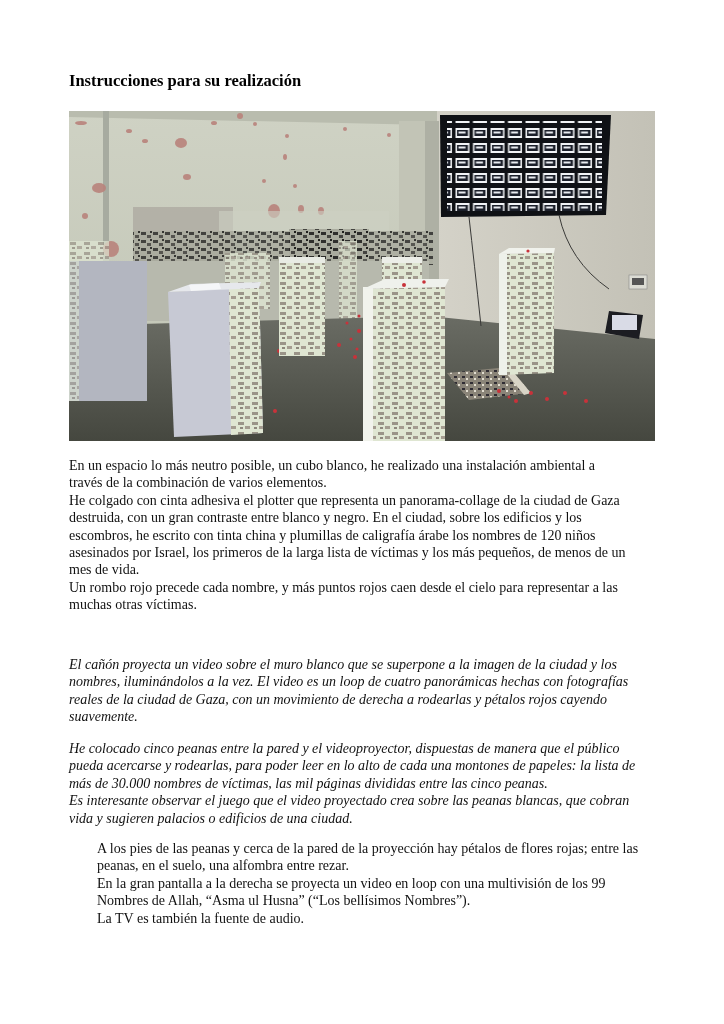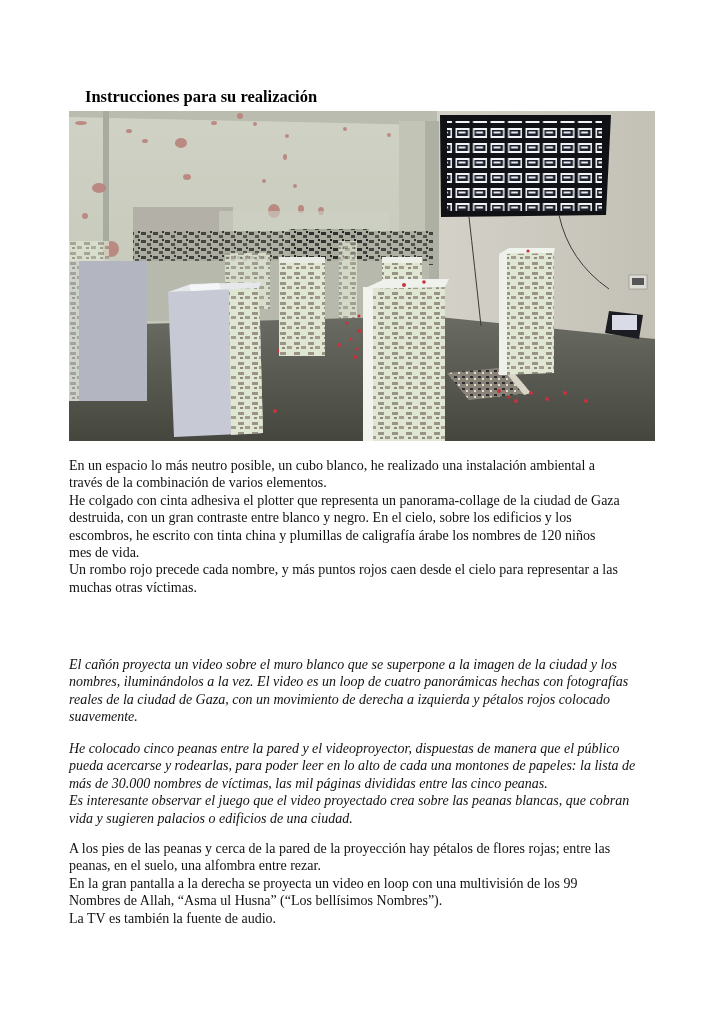--- a/index.html
+++ b/index.html
@@ -17,21 +17,21 @@
     }
     .page {
       position: absolute;
       left: 0; top: 0;
       width: 724px; height: 1024px;
     }
     .title {
       position: absolute;
       left: 69px;
       top: 71px;
-      margin: 16px;
+      margin: 0;
       font-size: 16.5px;
       font-weight: bold;
       letter-spacing: 0;
       color: #000;
     }
     
     .photo {
       position: absolute;
       left: 69px;
       top: 111px;
@@ -48,21 +48,21 @@
       width: 600px;
       margin: 0;
       font-size: 14px;
       line-height: 17.4px;
       color: #111;
     }
     .para span.line { display: block; white-space: nowrap; }
     #p1 { top: 457px; }
     #p2 { top: 656px; font-style: italic; }
     #p3 { top: 740px; font-style: italic; }
-    #p4 { top: 840px; }
+    #p4 { top: 840px; margin-left: 28px; }
   </style>
 </head>
 <body>
 
 <div class="page">
 
   <h1 class="title">Instrucciones para su realización</h1>
 
   <div class="photo">
     <svg width="586" height="330" viewBox="0 0 586 330" xmlns="http://www.w3.org/2000/svg">
@@ -211,31 +211,32 @@
       <rect x="430" y="143" width="8" height="121" fill="#eef1ea"></rect>
       <polygon points="430,143 440,137 486,137 485,142" fill="#f0f2ec"></polygon>
       <circle cx="459" cy="140" r="1.6" fill="#c8323a"></circle>
     </svg>
   </div>
 
   <p class="para" id="p1">
     <span class="line">En un espacio lo más neutro posible, un cubo blanco, he realizado una instalación ambiental a</span>
     <span class="line">través de la combinación de varios elementos.</span>
     <span class="line">He colgado con cinta adhesiva el plotter que representa un panorama-collage de la ciudad de Gaza</span>
-    <span class="line">destruida, con un gran contraste entre blanco y negro. En el cielo, sobre los edificios y los</span>
+    <span class="line">destruida, con un gran contraste entre blanco y negro. En el ciudad, sobre los edificios y los</span>
     <span class="line">escombros, he escrito con tinta china y plumillas de caligrafía árabe los nombres de 120 niños</span>
+    <span class="line">asesinados por Israel, los primeros de la larga lista de víctimas y los más pequeños, de menos de un</span>
     <span class="line">mes de vida.</span>
     <span class="line">Un rombo rojo precede cada nombre, y más puntos rojos caen desde el cielo para representar a las</span>
     <span class="line">muchas otras víctimas.</span>
   </p>
 
   <p class="para" id="p2">
     <span class="line">El cañón proyecta un video sobre el muro blanco que se superpone a la imagen de la ciudad y los</span>
     <span class="line">nombres, iluminándolos a la vez. El video es un loop de cuatro panorámicas hechas con fotografías</span>
-    <span class="line">reales de la ciudad de Gaza, con un movimiento de derecha a izquierda y pétalos rojos colocado</span>
+    <span class="line">reales de la ciudad de Gaza, con un movimiento de derecha a rodearlas y pétalos rojos cayendo</span>
     <span class="line">suavemente.</span>
   </p>
 
   <p class="para" id="p3">
     <span class="line">He colocado cinco peanas entre la pared y el videoproyector, dispuestas de manera que el público</span>
     <span class="line">pueda acercarse y rodearlas, para poder leer en lo alto de cada una montones de papeles: la lista de</span>
     <span class="line">más de 30.000 nombres de víctimas, las mil páginas divididas entre las cinco peanas.</span>
     <span class="line">Es interesante observar el juego que el video proyectado crea sobre las peanas blancas, que cobran</span>
     <span class="line">vida y sugieren palacios o edificios de una ciudad.</span>
   </p>

